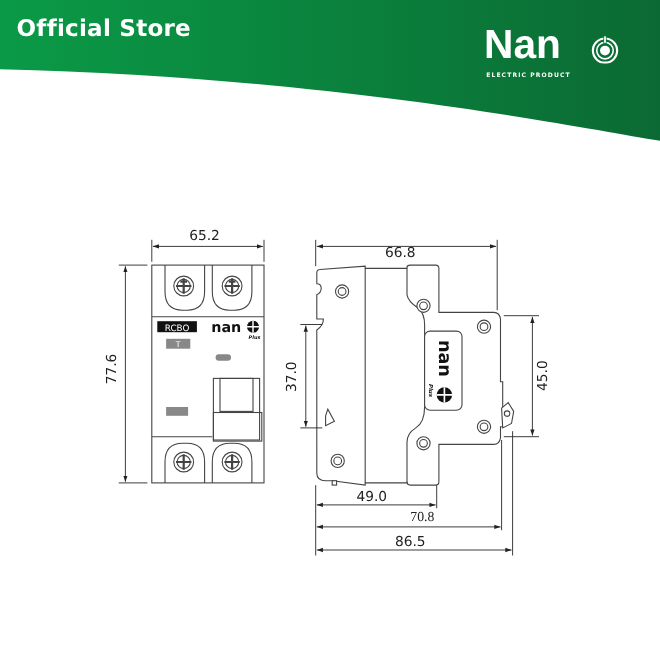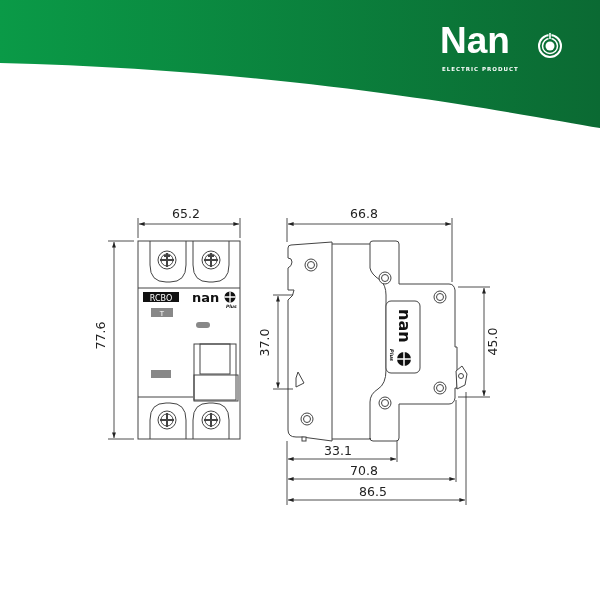--- a/index.html
+++ b/index.html
@@ -21,20 +21,21 @@
 <div class="banner">
   <svg width="600" height="140" viewBox="0 0 600 140">
     <defs>
       <linearGradient id="g1" x1="0" y1="0" x2="1" y2="0">
         <stop offset="0" stop-color="#0a9a47"></stop>
         <stop offset="1" stop-color="#0b6a33"></stop>
       </linearGradient>
     </defs>
     <path d="M0,0 L600,0 L600,128 C520,115 300,70 0,63 Z" fill="url(#g1)"></path>
   </svg>
+  <div class="store-title">Official Store</div>
   <div class="logo">
     <span class="logo-word">Nan</span>
     <span class="logo-icon">
       <svg width="26" height="26" viewBox="0 0 26 26">
         <circle cx="13" cy="14" r="11" fill="none" stroke="#fff" stroke-width="2"></circle>
         <circle cx="13" cy="14" r="7.5" fill="none" stroke="#fff" stroke-width="1.5"></circle>
         <circle cx="13" cy="14" r="4.5" fill="#fff"></circle>
         <rect x="11.5" y="0" width="3" height="8" fill="#0b7a3a"></rect>
         <rect x="12.2" y="1" width="1.6" height="6" fill="#fff"></rect>
       </svg>
@@ -146,18 +147,18 @@
     <line x1="456" y1="400" x2="456" y2="482"></line>
     <line x1="466" y1="392" x2="466" y2="505"></line>
     <line x1="288" y1="459" x2="396" y2="459" marker-start="url(#ar)" marker-end="url(#ar)"></line>
     <line x1="288" y1="479" x2="455" y2="479" marker-start="url(#ar)" marker-end="url(#ar)"></line>
     <line x1="288" y1="500" x2="465" y2="500" marker-start="url(#ar)" marker-end="url(#ar)"></line>
   </g>
 </svg>
 
 <div class="dim" style="left:172px;top:206px;">65.2</div>
 <div class="dim v" style="left:87px;top:328px;">77.6</div>
-<div class="dim" style="left:350px;top:206px;">66.8</div>
+<div class="dim" style="left:350px;top:222px;">66.8</div>
 <div class="dim v" style="left:251px;top:335px;">37.0</div>
 <div class="dim v" style="left:479px;top:334px;">45.0</div>
-<div class="dim" style="left:324px;top:443px;">33.1</div>
-<div class="dim" style="left:350px;top:463px;">70.8</div>
+<div class="dim" style="left:324px;top:443px;">49.0</div>
+<div class="dim" style="left:373px;top:463px;font-family:Liberation Serif, serif;">70.8</div>
 <div class="dim" style="left:359px;top:484px;">86.5</div>
 
 </body></html>

